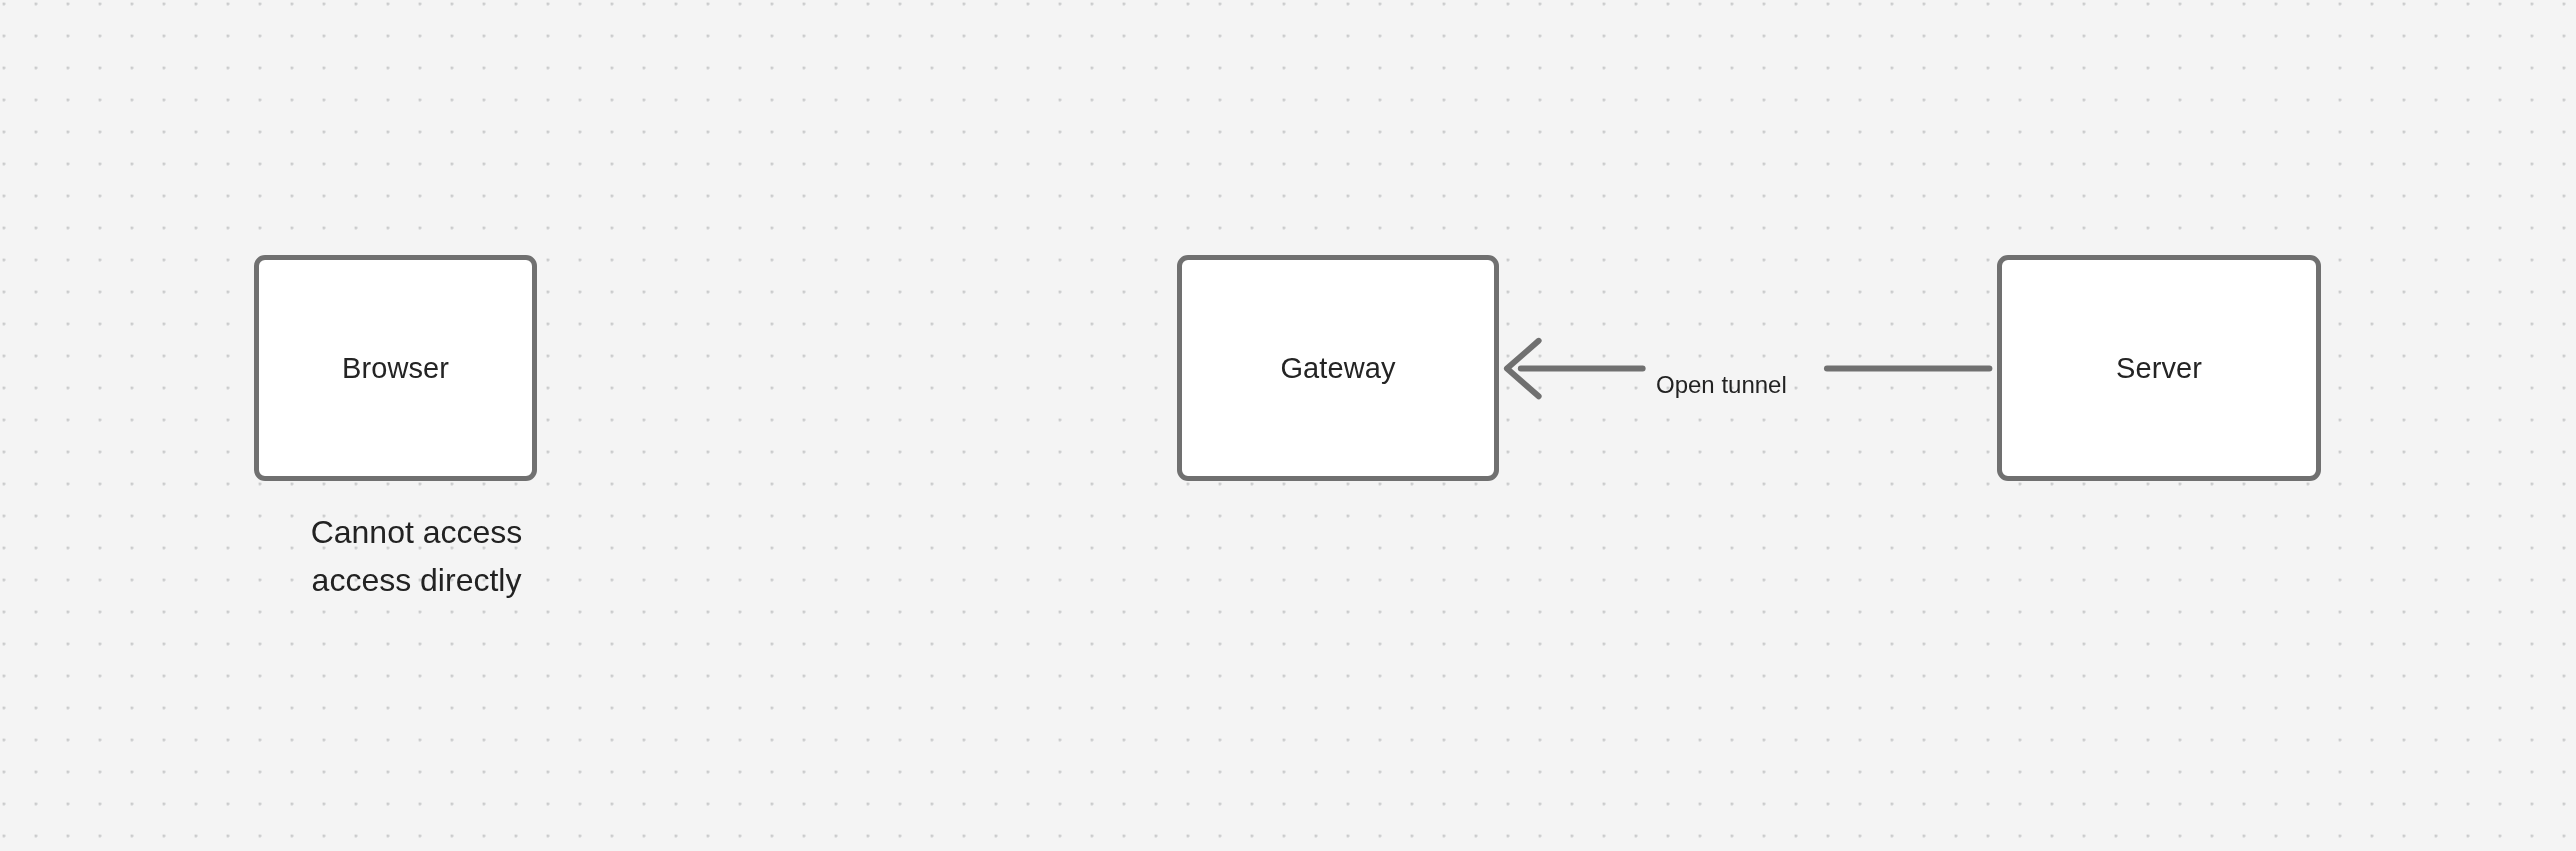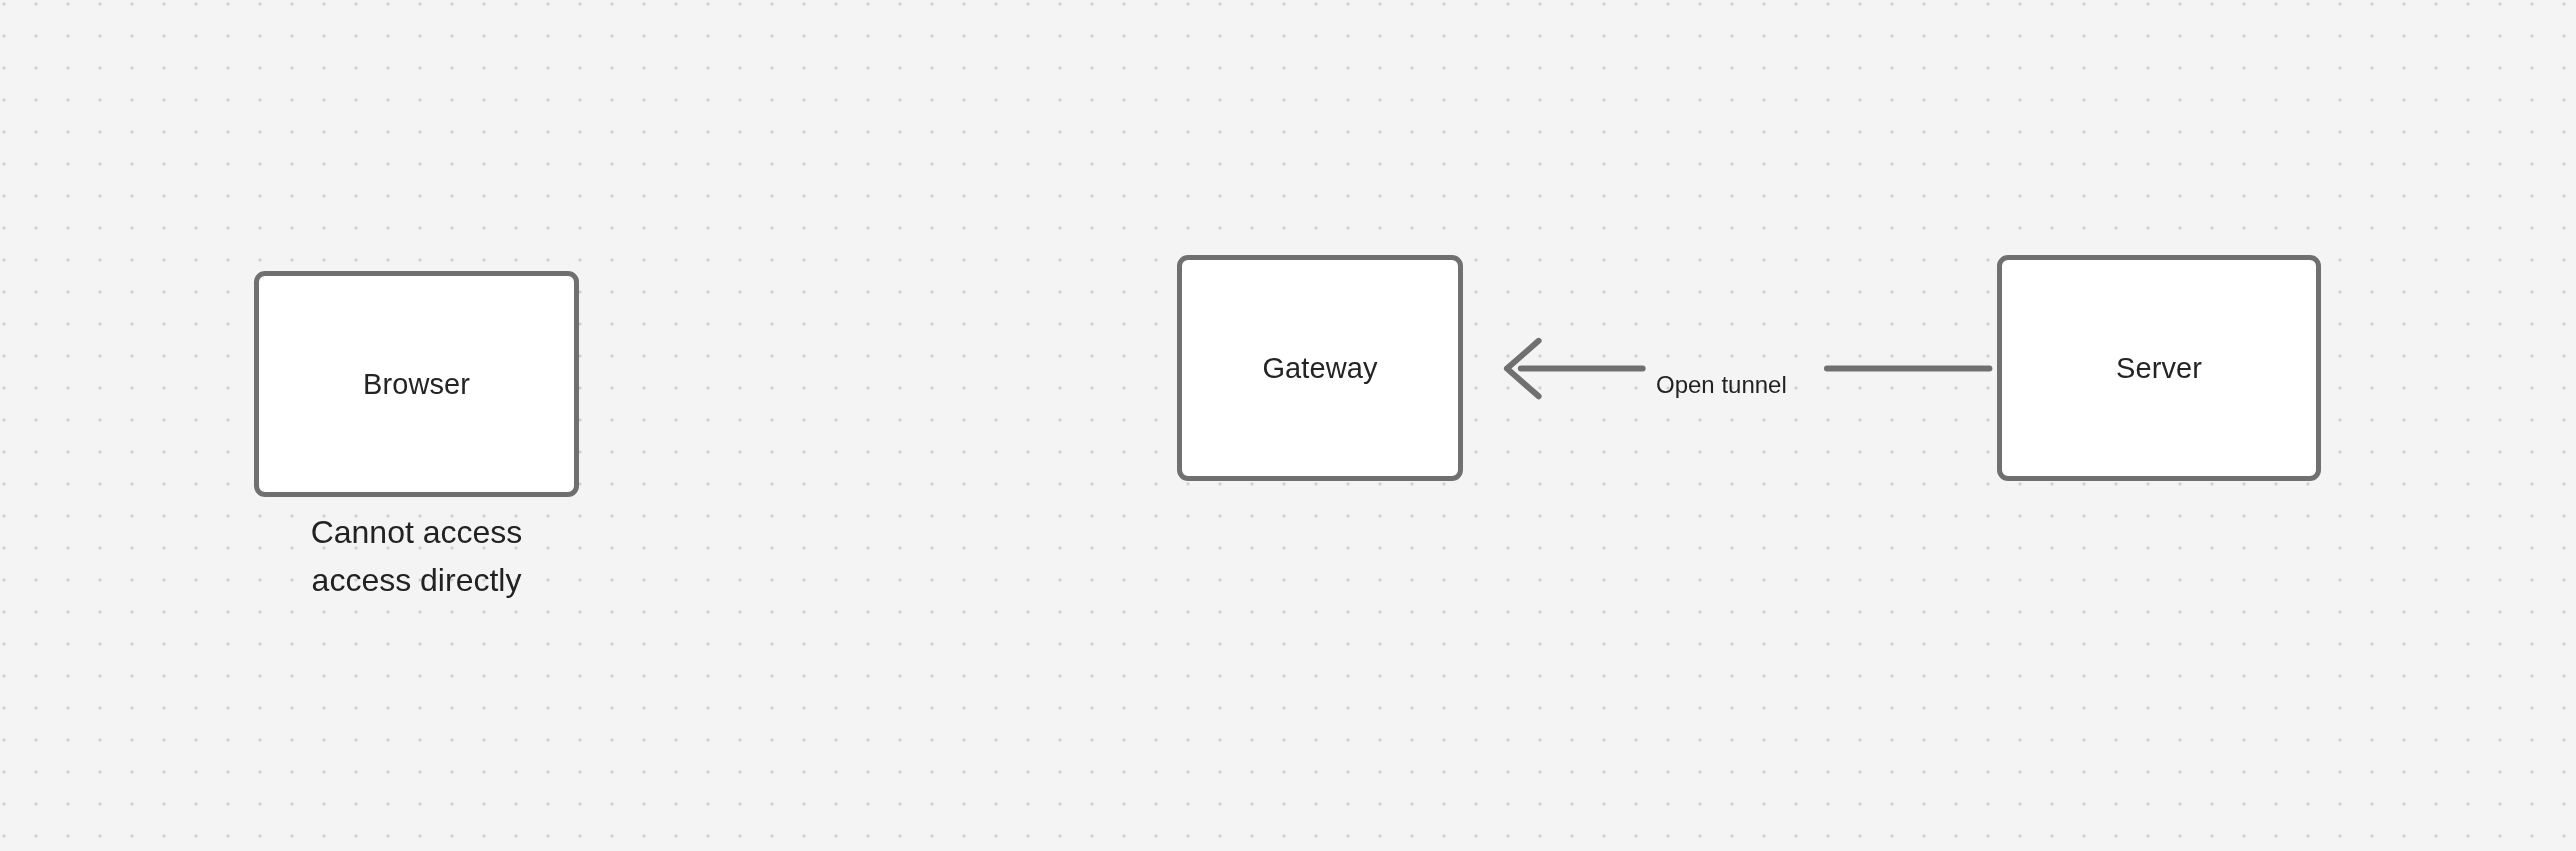--- a/index.html
+++ b/index.html
@@ -32,22 +32,22 @@
     justify-content: center;
   }
   .node-label {
     font-size: 29px;
     color: #242424;
     letter-spacing: 0.1px;
     line-height: 1;
     white-space: nowrap;
   }
 
-  #node-browser { left: 254px; top: 255px; width: 325px; height: 226px; margin-top: 16px; }
-  #node-gateway { left: 1177px; top: 255px; width: 286px; height: 226px; }
+  #node-browser { left: 254px; top: 255px; width: 283px; height: 226px; }
+  #node-gateway { left: 1177px; top: 255px; width: 322px; height: 226px; }
   #node-server  { left: 1997px; top: 255px; width: 324px; height: 226px; }
 
   
   .caption {
     position: absolute;
     left: 254px;
     top: 508px;
     width: 325px;
     text-align: center;
     font-size: 32px;

